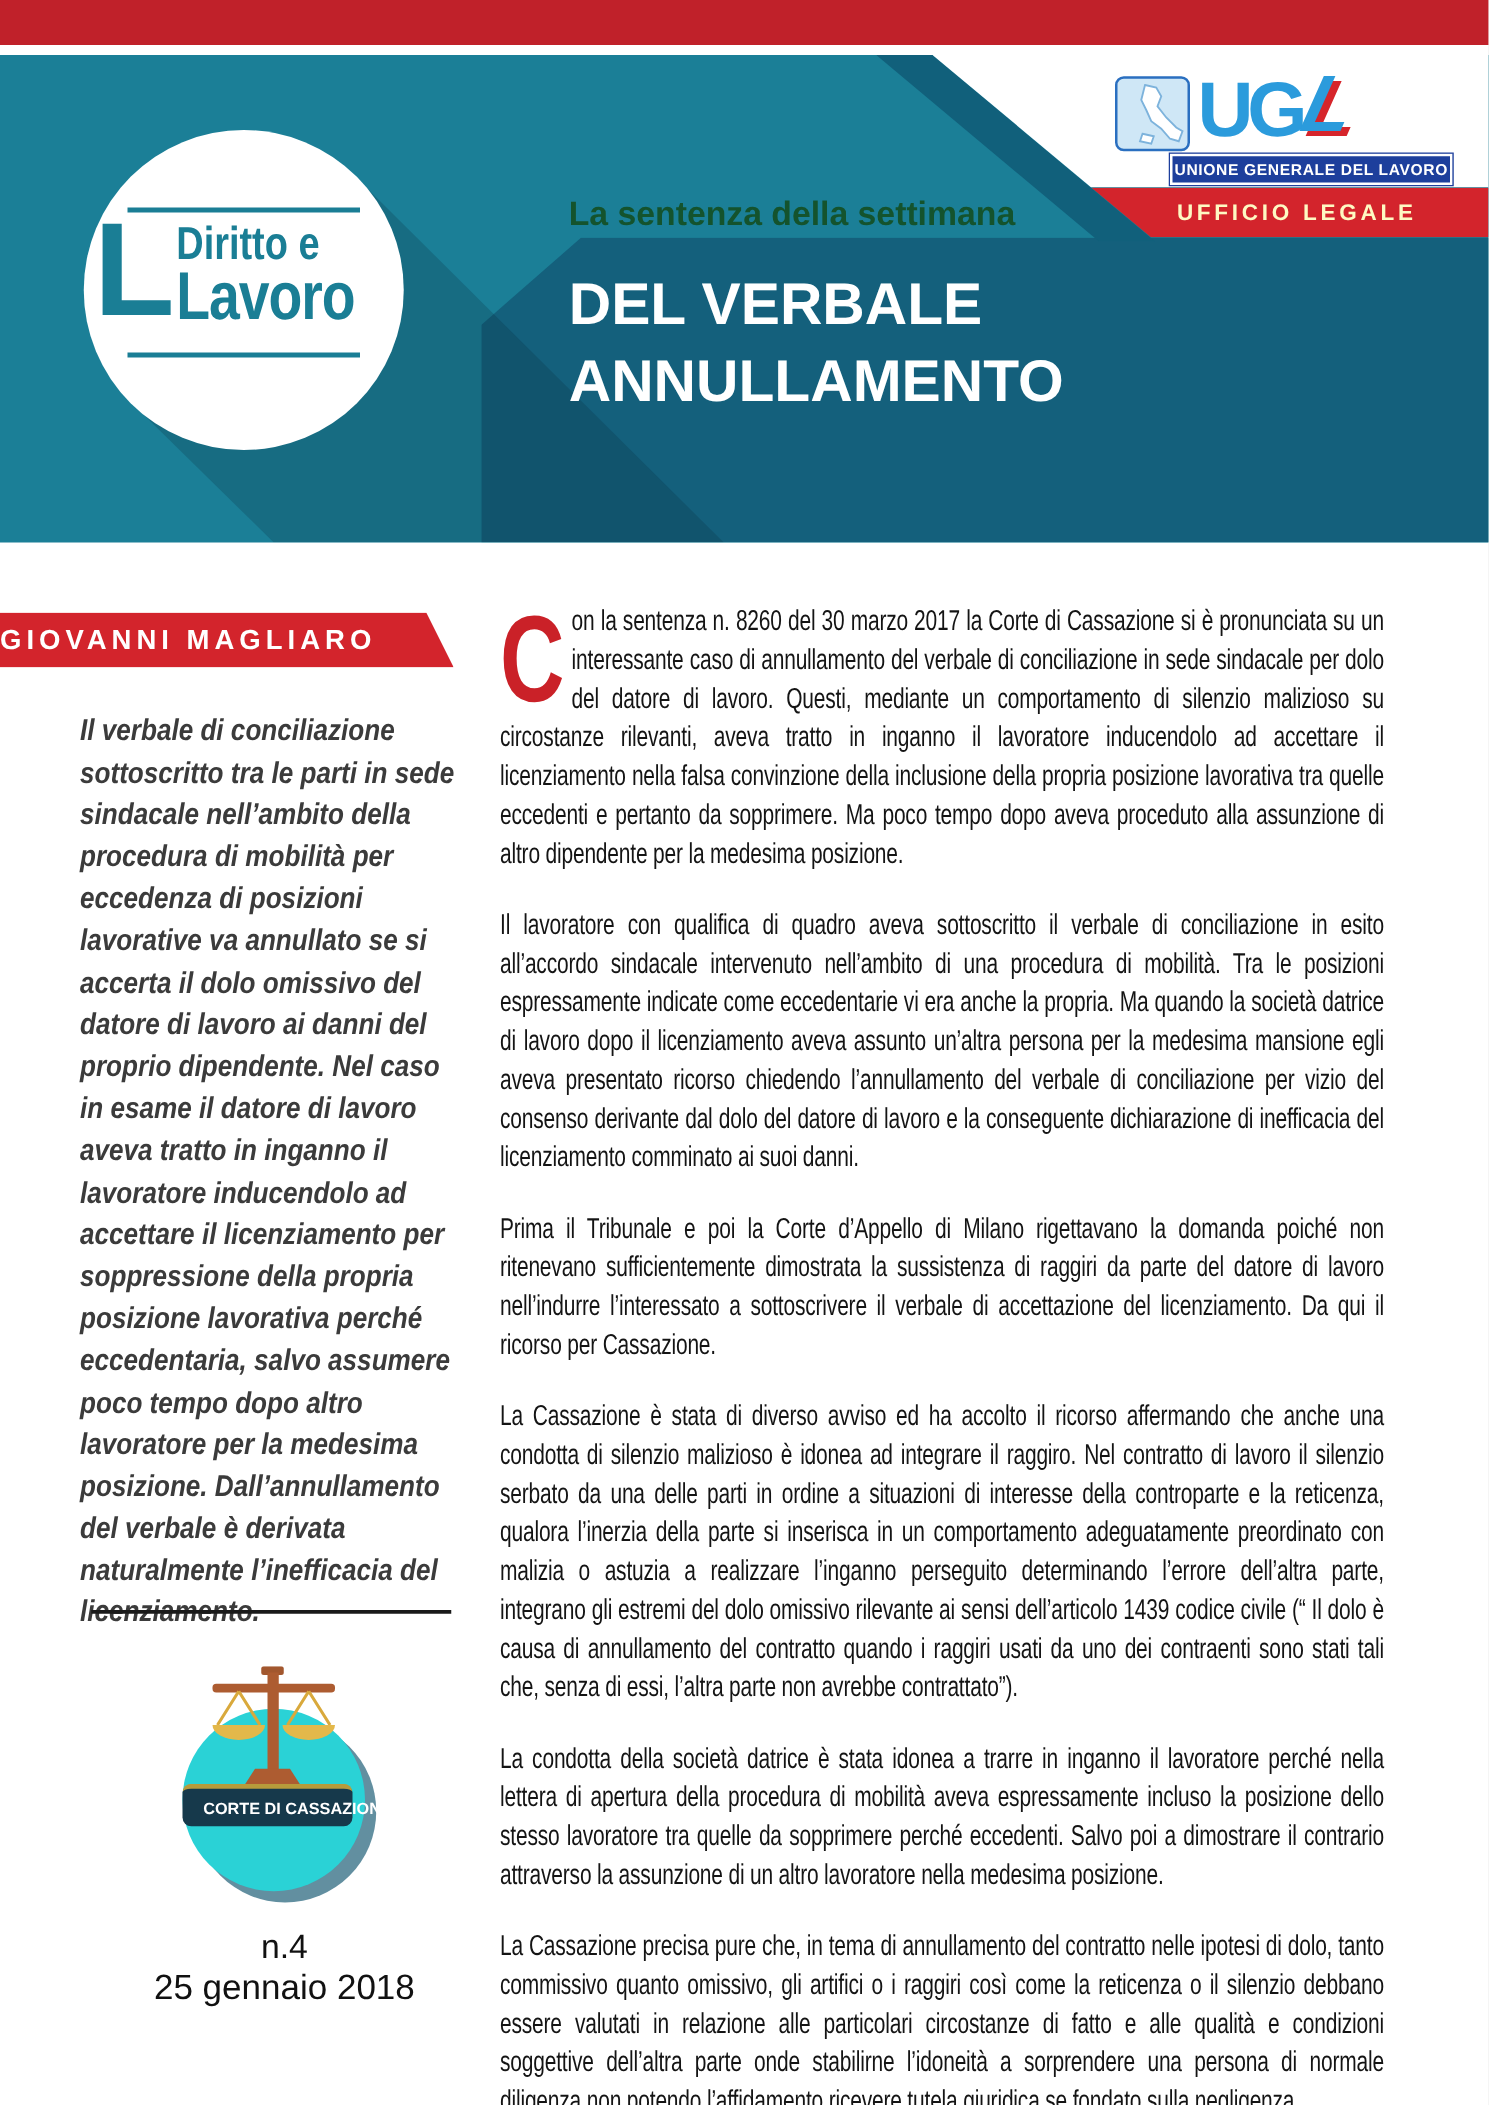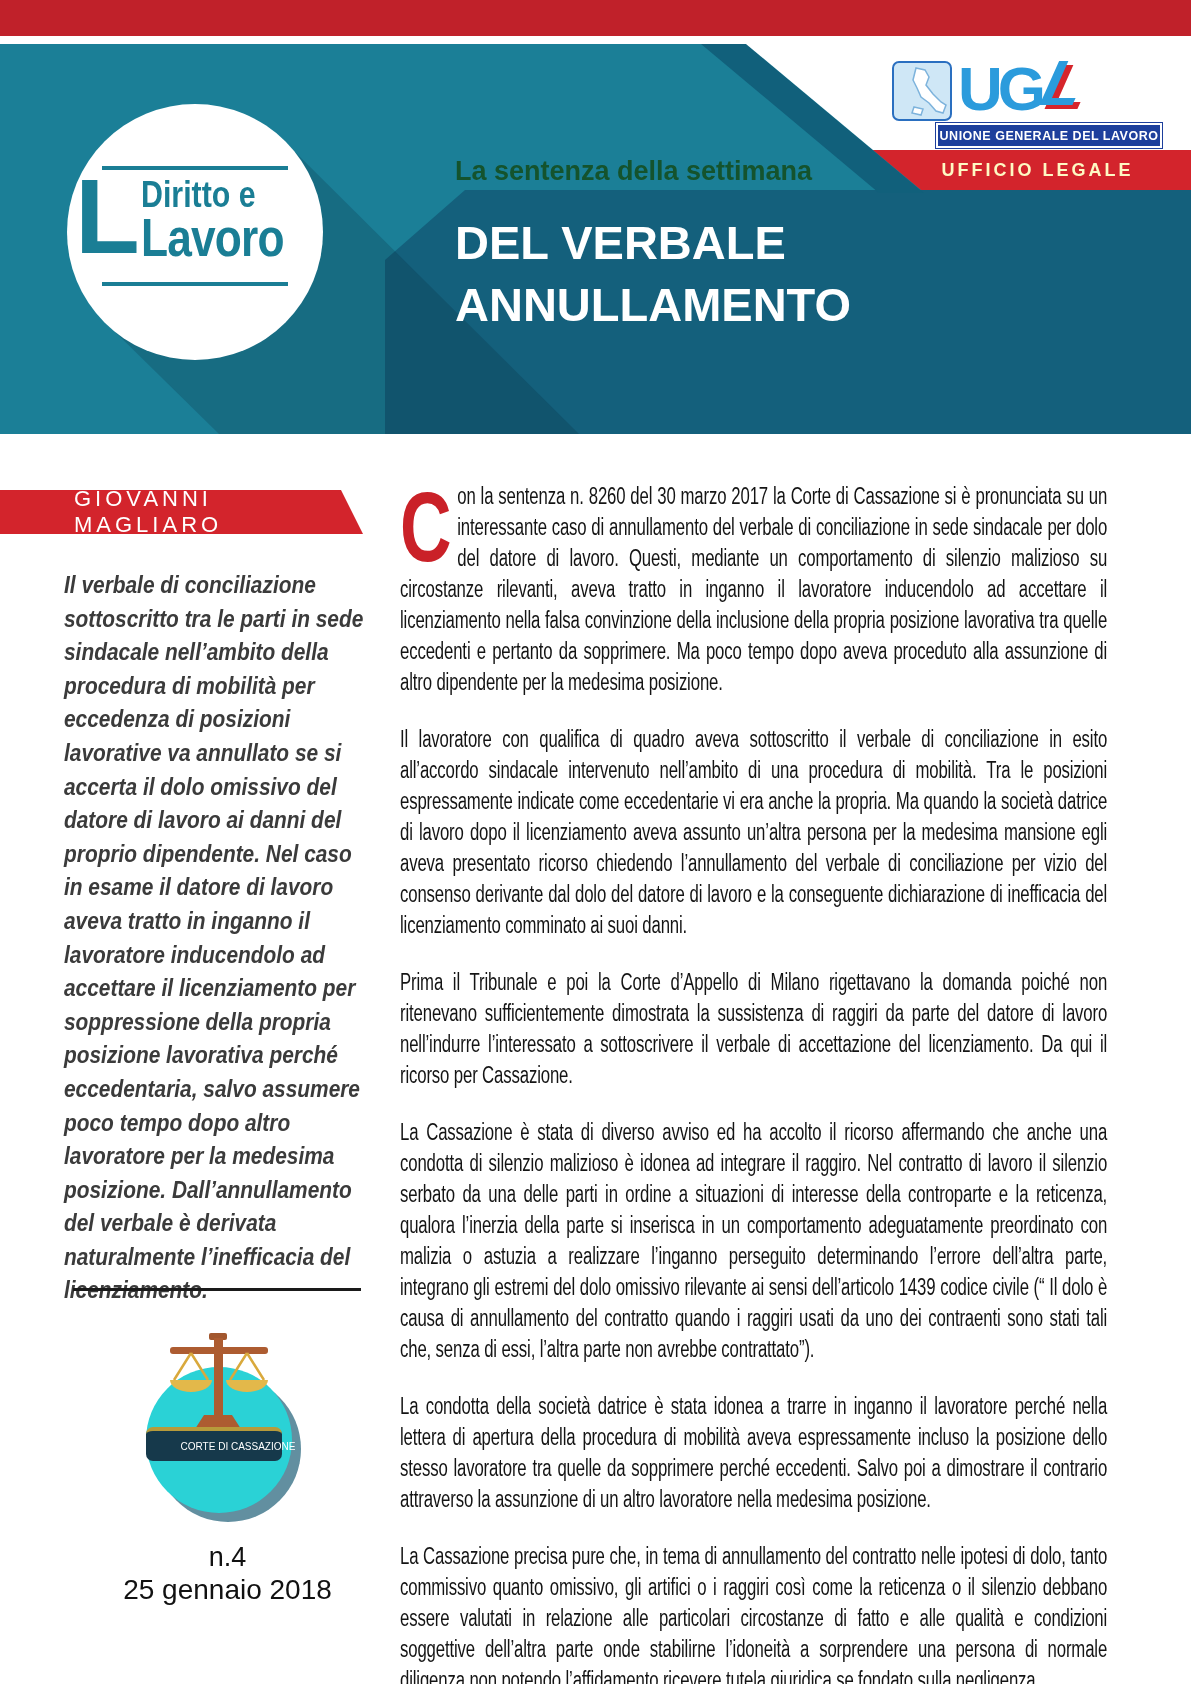--- a/index.html
+++ b/index.html
@@ -50,36 +50,36 @@
                         transform:skewX(-24deg);}
   .ugl-Lred{color:#d6252b;left:7px;top:4px;}
   .ugl-Lblue{color:#2b9bdc;left:2px;top:0;}
   .ugl-bar{position:absolute;left:2px;top:72px;width:222px;height:21px;background:#1d3f9c;
            border:2px solid #ffffff;outline:1px solid #1d3f9c;
            display:flex;align-items:center;justify-content:center;margin-left:42px;}
   .ugl-bar span{color:#fff;font-size:12.5px;font-weight:700;letter-spacing:0.5px;white-space:nowrap;}
   
   .ribbon{position:absolute;left:0;top:490px;width:363px;height:44px;background:#d3242c;
           clip-path:polygon(0 0,341px 0,100% 100%,0 100%);display:flex;align-items:center;}
-  .ribbon span{color:#fff;font-size:22px;font-weight:400;letter-spacing:4px;padding-left:74px;}
+  .ribbon span{color:#fff;font-size:22px;font-weight:700;letter-spacing:4px;}
   
   .abstract{position:absolute;left:64px;top:568px;width:346px;transform:scaleX(0.87);
             transform-origin:0 0;font-style:italic;font-weight:700;font-size:24px;
             line-height:33.6px;color:#3b3b3b;}
   .side-rule{position:absolute;left:73px;top:1288px;width:288px;height:3px;background:#1a1a1a;}
   
   .badge-shadow{position:absolute;left:155px;top:1376px;width:146px;height:146px;border-radius:50%;
                 background:#628fa0;}
   .badge-circle{position:absolute;left:146px;top:1367px;width:146px;height:146px;border-radius:50%;
                 background:#2ad2d6;}
   .badge-scales{position:absolute;left:158px;top:1333px;}
   .badge-band{position:absolute;left:146px;top:1427px;width:136px;height:30px;background:#16394b;
               border-top:4px solid #b79b3b;border-radius:7px;
               display:flex;align-items:center;justify-content:center;}
-  .badge-band span{color:#fff;font-size:10px;font-weight:400;white-space:nowrap;letter-spacing:0;margin-left:48px;}
+  .badge-band span{color:#fff;font-size:13px;font-weight:700;white-space:nowrap;letter-spacing:0;margin-left:48px;}
   
   .issue-block{position:absolute;left:75px;top:1541px;width:305px;text-align:center;color:#111;}
   .issue-no{font-size:27px;line-height:32px;}
   .issue-date{font-size:28px;line-height:34px;}
   
   .article{position:absolute;left:400px;top:481px;width:970px;transform:scaleX(0.729);
            transform-origin:0 0;color:#141414;}
   .article p{margin:0 0 26px 0;font-size:23px;line-height:31px;text-align:justify;
              letter-spacing:-0.2px;}
   .dropcap{float:left;font-size:98px;line-height:76px;font-weight:700;color:#ca2128;

